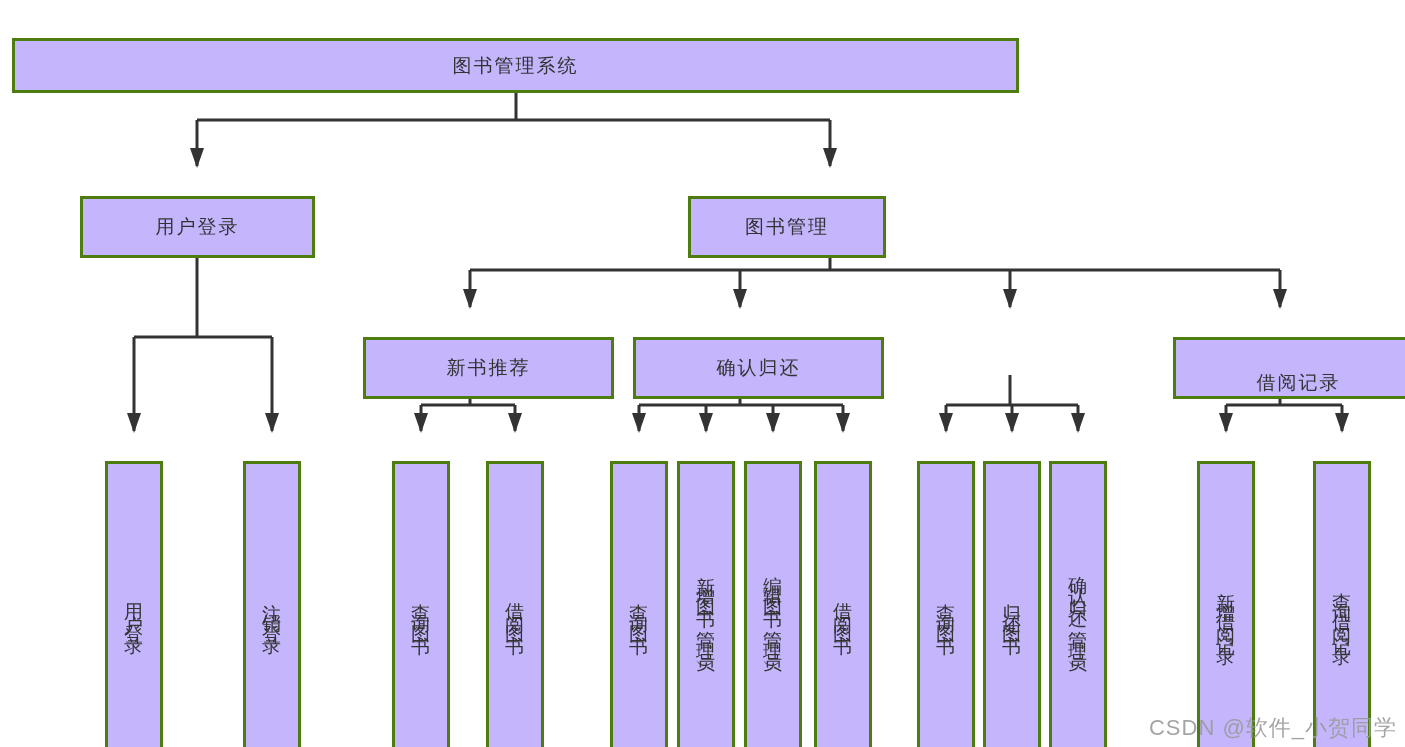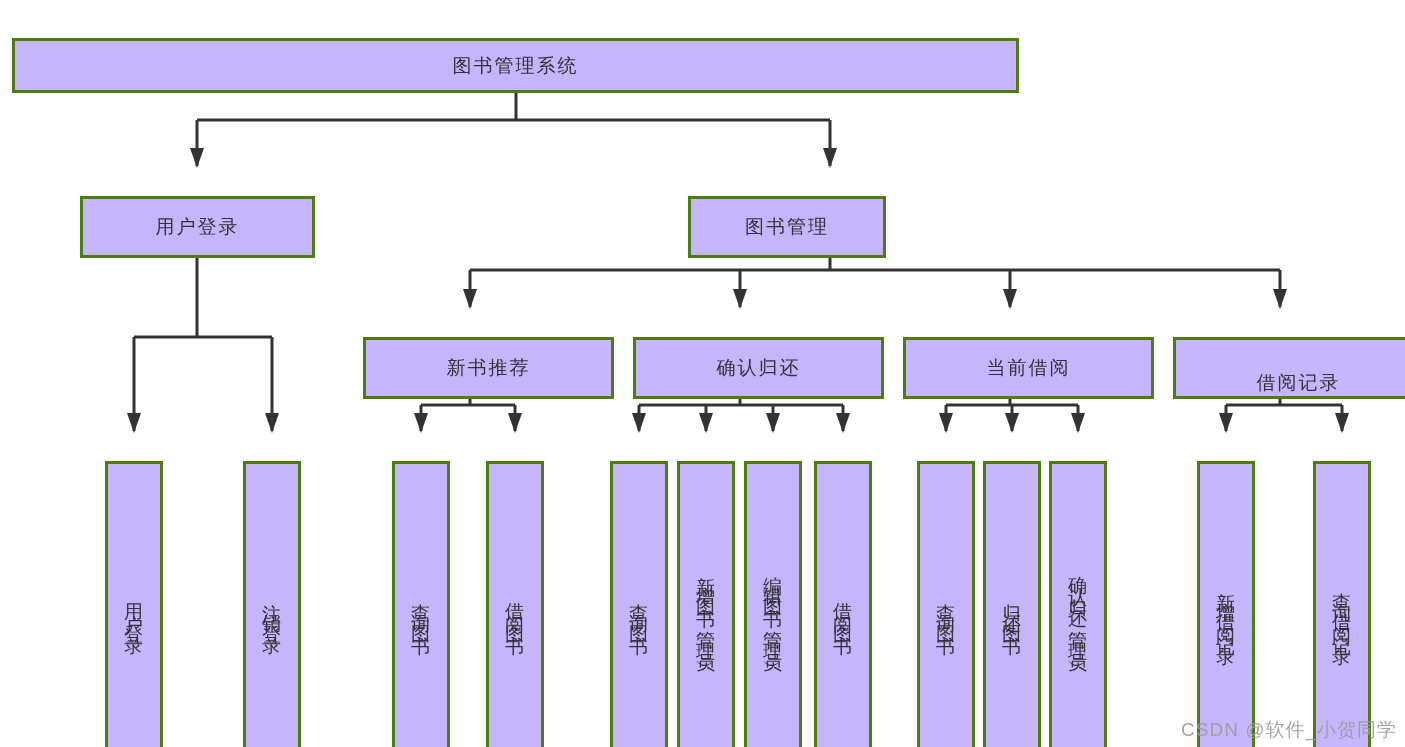--- a/index.html
+++ b/index.html
@@ -65,21 +65,21 @@
   .lf-b4 { left: 814px; }
   .lf-c1 { left: 917px; }
   .lf-c2 { left: 983px; }
   .lf-c3 { left: 1049px; }
   .lf-h1 { left: 1197px; }
   .lf-h2 { left: 1313px; }
   .watermark {
     position: absolute;
     right: 8px;
     bottom: 4px;
-    font-size: 19px;
+    font-size: 22px;
     color: #9b9b9b;
     opacity: 0.9;
     letter-spacing: 1px;
     z-index: 5;
     white-space: nowrap;
   }
 </style>
 </head>
 <body>
 
@@ -150,23 +150,20 @@
   <div class="box n-mgmt">
     <span class="h-label">图书管理</span>
   </div>
 
   <div class="box n-l2 n-rec">
     <span class="h-label">新书推荐</span>
   </div>
   <div class="box n-l2 n-borrow">
     <span class="h-label">确认归还</span>
   </div>
-  <div class="box n-l2 n-cur">
-    <span class="h-label">当前借阅</span>
-  </div>
   <div class="box n-l2 n-hist">
     <span class="h-label">借阅记录</span>
   </div>
 
   <div class="box leaf lf-u1">
     <span class="v-label">用户登录</span>
   </div>
   <div class="box leaf lf-u2">
     <span class="v-label">注销登录</span>
   </div>

